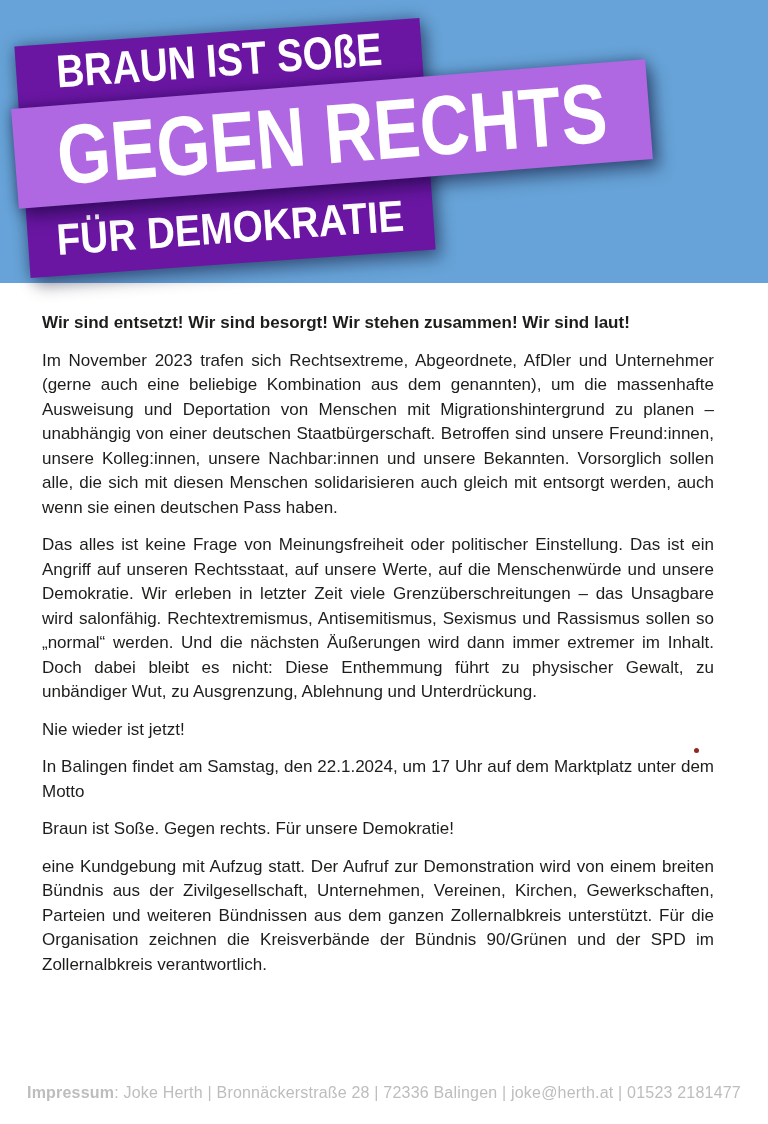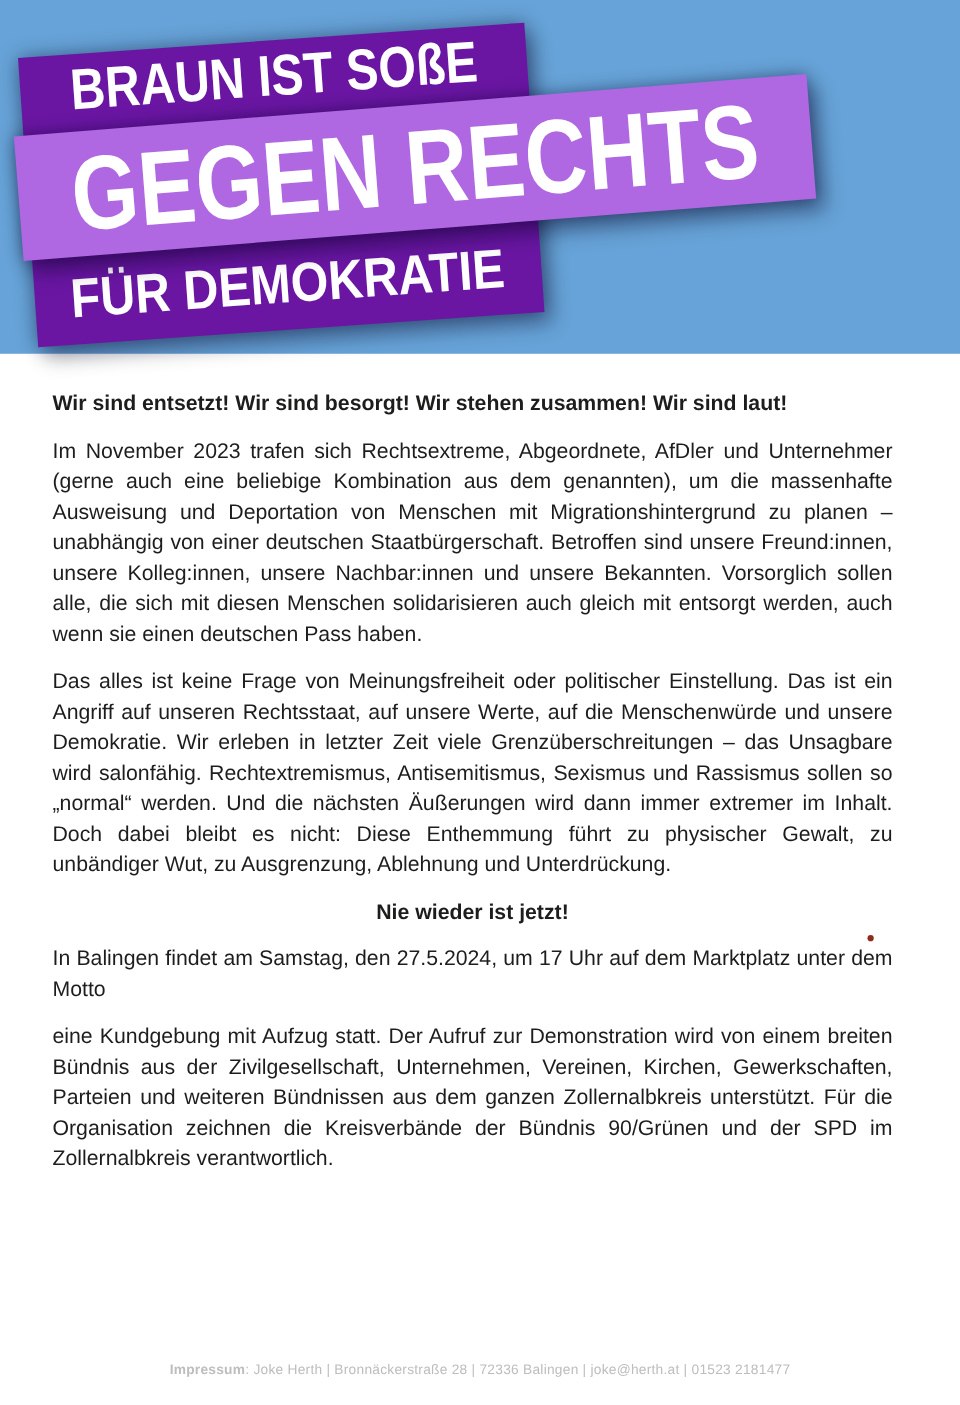--- a/index.html
+++ b/index.html
@@ -58,33 +58,33 @@
     width:768px;
     padding:28px 42px 0 42px;
     box-sizing:border-box;
     font-size:17px;
     line-height:24.5px;
   }
   .content p{margin:0 12px 13px 0;}
   .p-bold{font-weight:bold;text-align:left;}
   .p-just{text-align:justify;}
   .p-left{text-align:left;}
-  .p-center-bold{font-weight:bold;text-align:center;}
+  .p-center-bold{font-weight:normal;}
   
   .red-dot{
     position:absolute;left:694px;top:748px;
     width:5px;height:5px;border-radius:50%;
     background:#8f2a1e;
   }
   
   .imprint{
     position:absolute;left:0;bottom:22px;
     width:768px;
     text-align:center;
-    font-size:11px;
+    font-size:16px;
     color:#bdbdbd;
     letter-spacing:.2px;
   }
   .imprint .label{font-weight:bold;}
 </style>
 </head>
 <body>
 
 <div class="page">
 
@@ -102,21 +102,22 @@
         <span class="squeeze">GEGEN RECHTS</span>
       </div>
     </div>
   </div>
 
   <div class="content">
     <p class="p-bold">Wir sind entsetzt! Wir sind besorgt! Wir stehen zusammen! Wir sind laut!</p>
     <p class="p-just">Im November 2023 trafen sich Rechtsextreme, Abgeordnete, AfDler und Unternehmer (gerne auch eine beliebige Kombination aus dem genannten), um die massenhafte Ausweisung und Deportation von Menschen mit Migrationshintergrund zu planen – unabhängig von einer deutschen Staatbürgerschaft. Betroffen sind unsere Freund:innen, unsere Kolleg:innen, unsere Nachbar:innen und unsere Bekannten. Vorsorglich sollen alle, die sich mit diesen Menschen solidarisieren auch gleich mit entsorgt werden, auch wenn sie einen deutschen Pass haben.</p>
     <p class="p-just">Das alles ist keine Frage von Meinungsfreiheit oder politischer Einstellung. Das ist ein Angriff auf unseren Rechtsstaat, auf unsere Werte, auf die Menschenwürde und unsere Demokratie. Wir erleben in letzter Zeit viele Grenzüberschreitungen – das Unsagbare wird salonfähig. Rechtextremismus, Antisemitismus, Sexismus und Rassismus sollen so „normal“ werden. Und die nächsten Äußerungen wird dann immer extremer im Inhalt. Doch dabei bleibt es nicht: Diese Enthemmung führt zu physischer Gewalt, zu unbändiger Wut, zu Ausgrenzung, Ablehnung und Unterdrückung.</p>
     <p class="p-center-bold">Nie wieder ist jetzt!</p>
-    <p class="p-just">In Balingen findet am Samstag, den 27.5.2024, um 17 Uhr auf dem Marktplatz unter dem Motto</p>
+    <p class="p-just">In Balingen findet am Samstag, den 22.1.2024, um 17 Uhr auf dem Marktplatz unter dem Motto</p>
+    <p class="p-center-bold">Braun ist Soße. Gegen rechts. Für unsere Demokratie!</p>
     <p class="p-just">eine Kundgebung mit Aufzug statt. Der Aufruf zur Demonstration wird von einem breiten Bündnis aus der Zivilgesellschaft, Unternehmen, Vereinen, Kirchen, Gewerkschaften, Parteien und weiteren Bündnissen aus dem ganzen Zollernalbkreis unterstützt. Für die Organisation zeichnen die Kreisverbände der Bündnis 90/Grünen und der SPD im Zollernalbkreis verantwortlich.</p>
   </div>
 
   <div class="red-dot"></div>
 
   <div class="imprint">
     <span class="label">Impressum</span><span>: Joke Herth | Bronnäckerstraße 28 | 72336 Balingen | joke@herth.at | 01523 2181477</span>
   </div>
 
 </div>

